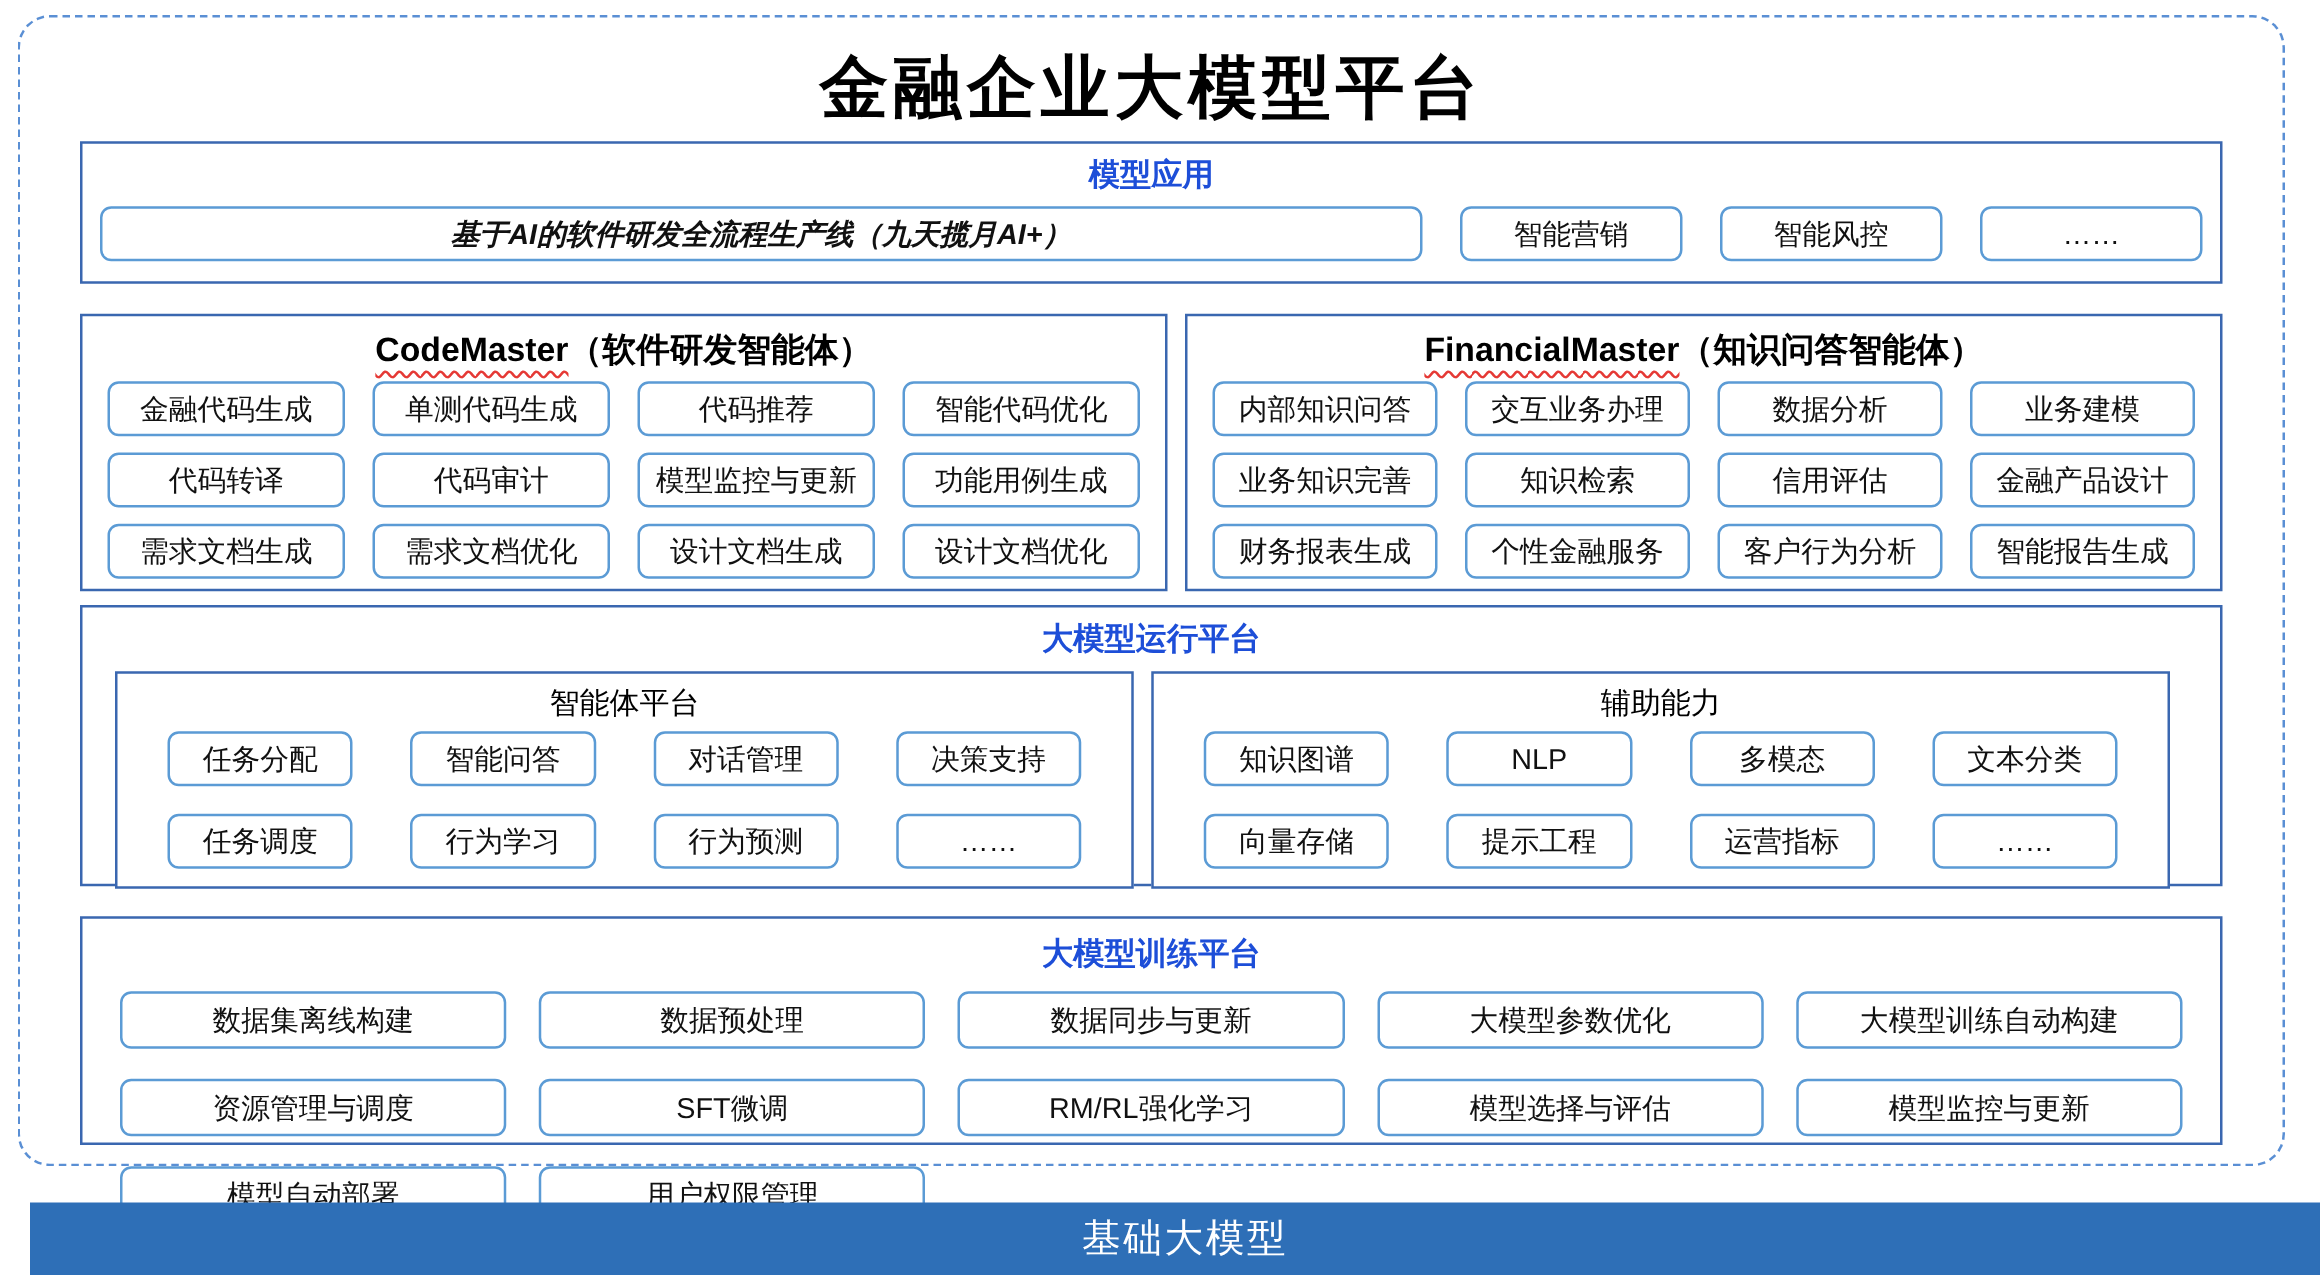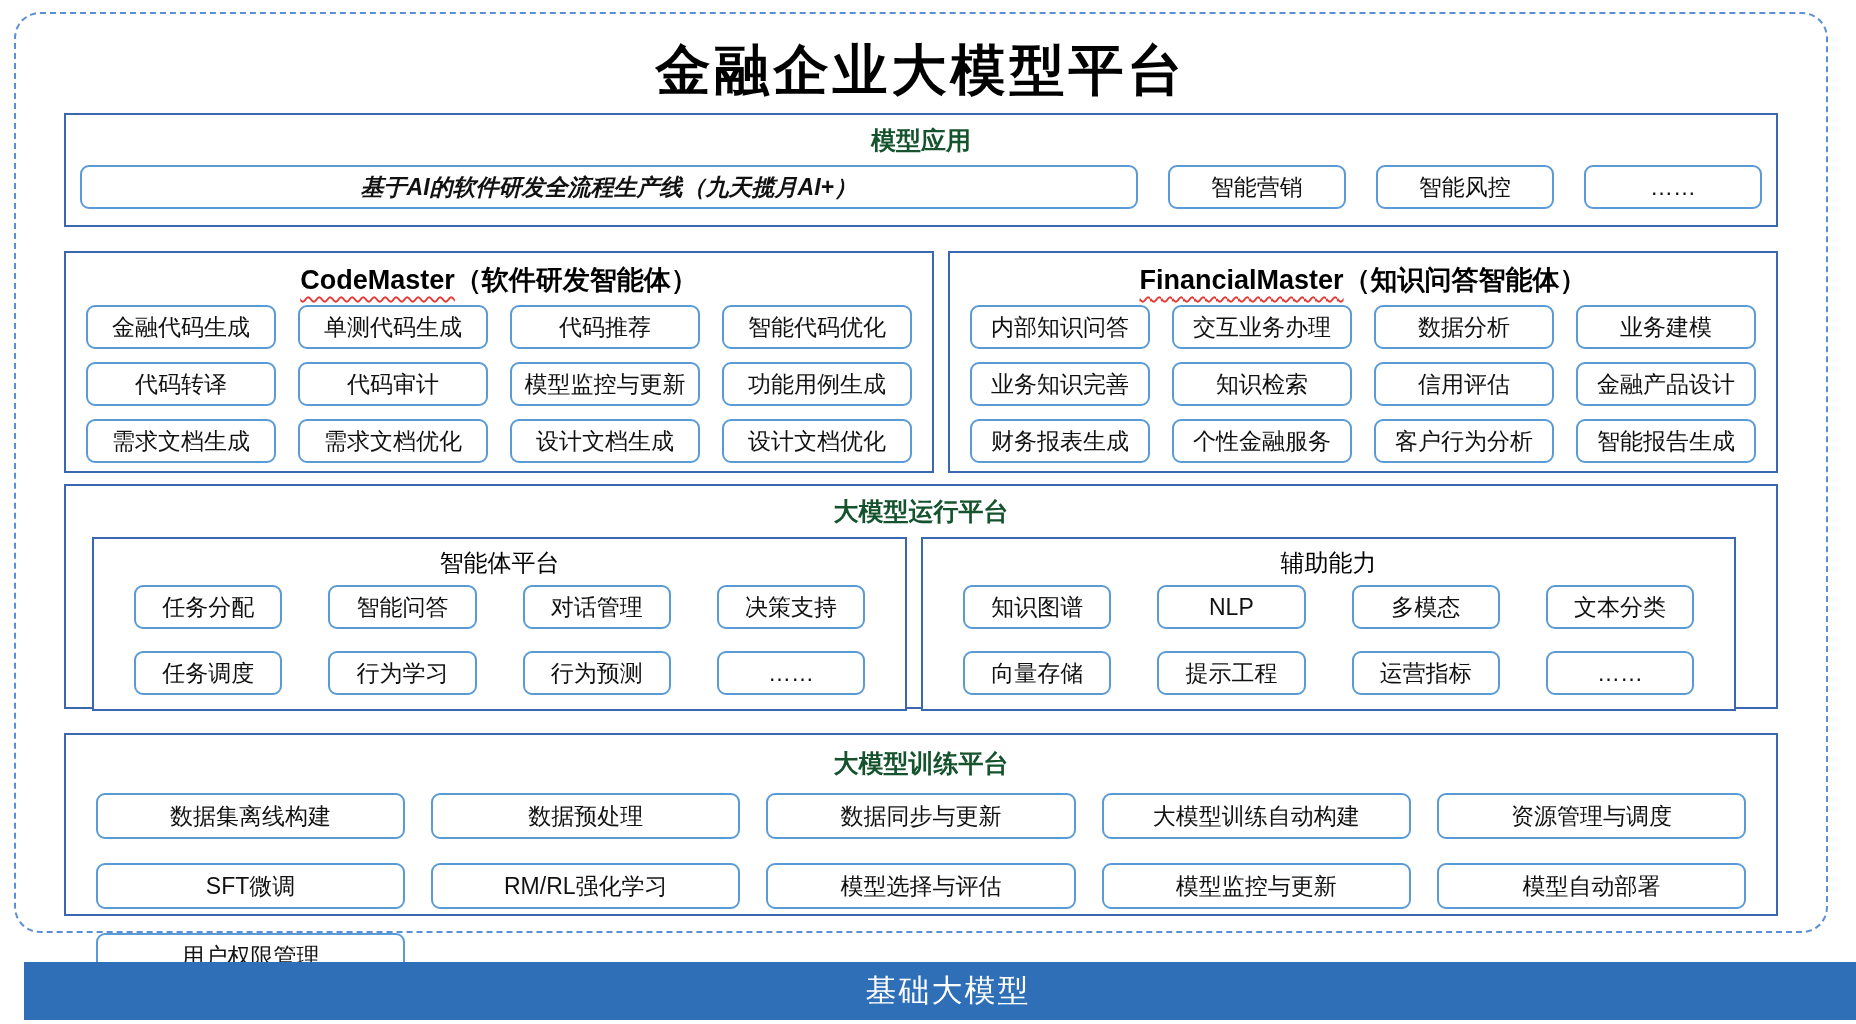--- a/index.html
+++ b/index.html
@@ -18,21 +18,21 @@
   }
 
   .main-title {
     margin-top:16px; height:80px; line-height:80px; text-align:center;
     font-family:"DejaVu Serif","Liberation Serif",serif;
     font-weight:700; font-size:55px; letter-spacing:4px; color:#000;
   }
 
   .sec { border:2px solid #3a67b0; background:#fff; }
 
-  .sec-header { text-align:center; font-weight:700; font-size:25px; color:#14532d; }
+  .sec-header { text-align:center; font-weight:700; font-size:25px; color:#1d4ed8; }
 
   .cell {
     border:2px solid #5b9bd5; border-radius:9px; height:44px;
     display:flex; align-items:center; justify-content:center;
     font-size:23px; background:#fff; white-space:nowrap;
   }
 
   
   .sec1 { height:114px; margin-top:3px; padding:8px 14px 0; }
   .sec1 .sec-header { line-height:34px; }
@@ -165,20 +165,21 @@
         </div>
       </div>
     </div>
 
     <div class="sec sec4">
       <div class="sec-header">大模型训练平台</div>
       <div class="grid6">
         <div class="cell">数据集离线构建</div>
         <div class="cell">数据预处理</div>
         <div class="cell">数据同步与更新</div>
+        <div class="cell">大模型参数优化</div>
         <div class="cell">大模型训练自动构建</div>
         <div class="cell">资源管理与调度</div>
         <div class="cell">SFT微调</div>
         <div class="cell">RM/RL强化学习</div>
         <div class="cell">模型选择与评估</div>
         <div class="cell">模型监控与更新</div>
         <div class="cell">模型自动部署</div>
         <div class="cell">用户权限管理</div>
       </div>
     </div>

